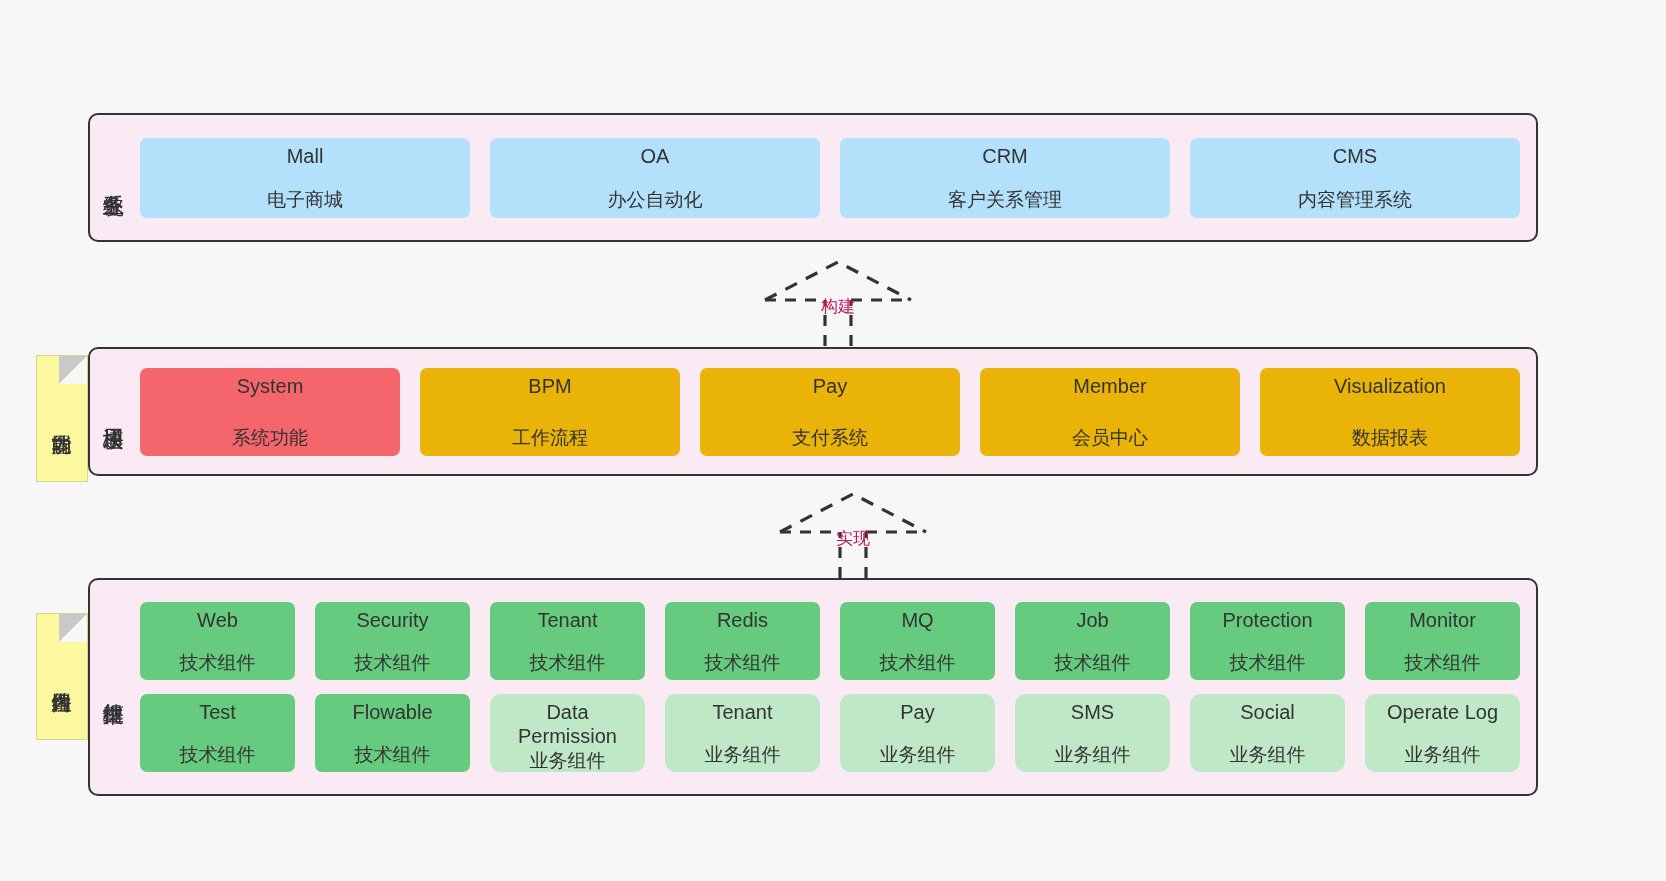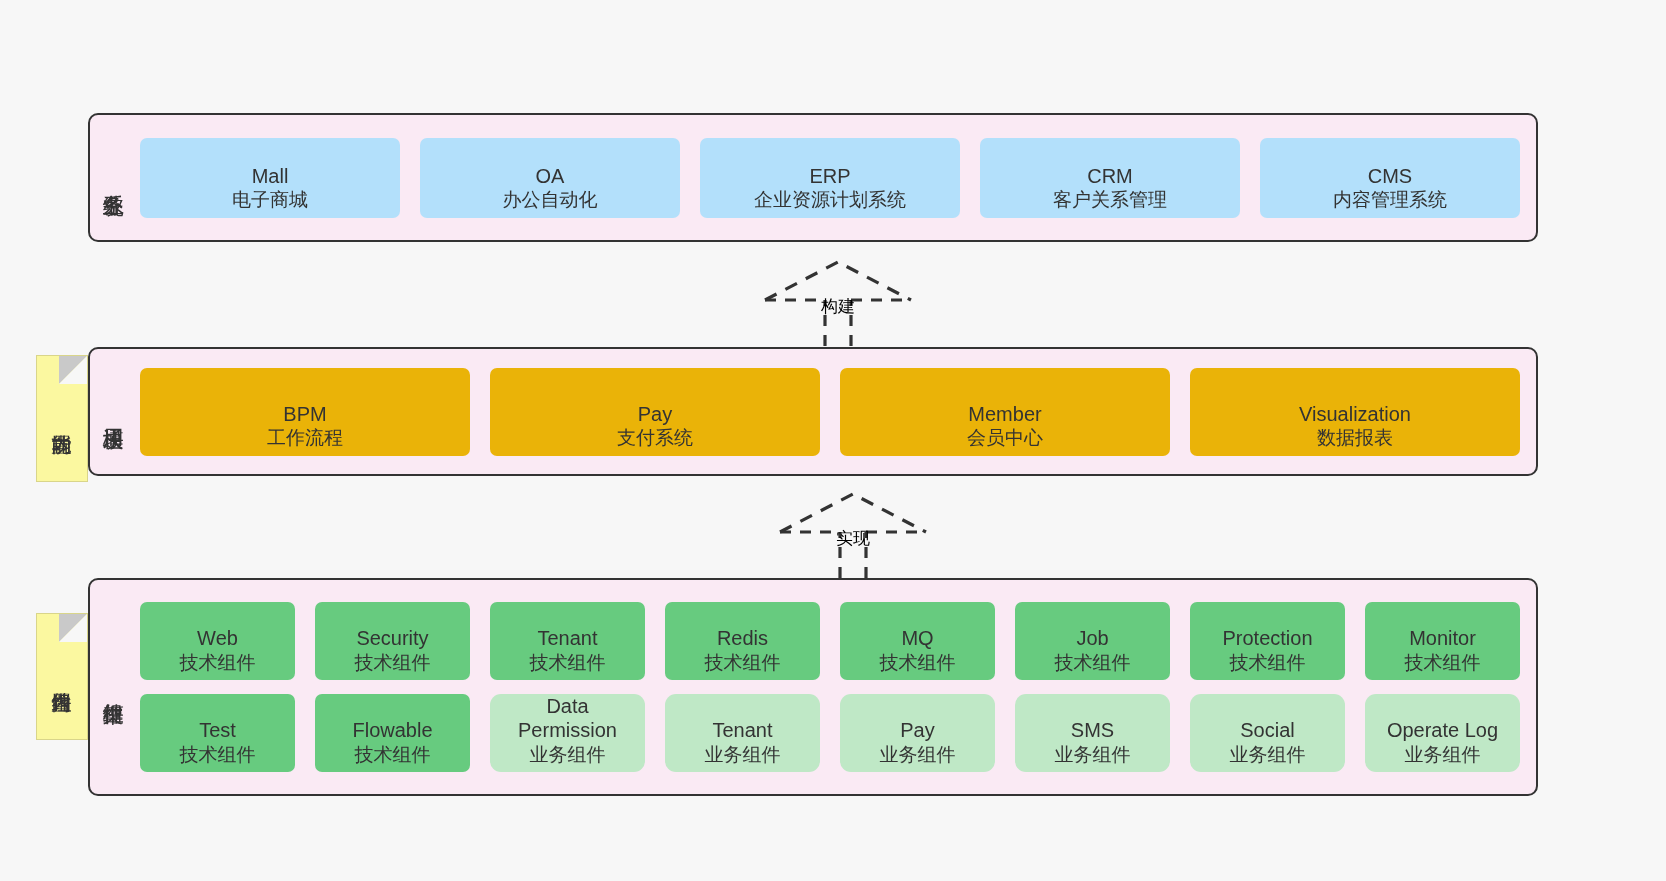--- a/index.html
+++ b/index.html
@@ -64,21 +64,21 @@
     align-items: stretch;
   }
 
   
   .node {
     flex: 1 1 0;
     border-radius: 7px;
     display: flex;
     flex-direction: column;
     align-items: center;
-    justify-content: flex-end;
+    justify-content: space-between;
     text-align: center;
     color: #333333;
     line-height: 1.22;
     padding: 6px 12px;
     box-sizing: border-box;
   }
   .node .t1 {
     font-size: 20px;
   }
   .node .t2 {
@@ -138,21 +138,21 @@
   }
 
   
   .arrow {
     position: absolute;
   }
   .arrow svg { display: block; overflow: visible; }
   .arrow-label {
     position: absolute;
     font-size: 17px;
-    color: #000000;
+    color: #be185d;
     background: transparent;
     white-space: nowrap;
     line-height: 1;
   }
 </style>
 </head>
 <body>
 
 <div class="canvas">
 
@@ -162,24 +162,20 @@
       <div class="row" id="row-business">
           <div class="node h-biz c-blue">
             <div class="t1">Mall</div>
             <div class="t2">电子商城</div>
           </div>
           <div class="node h-biz c-blue">
             <div class="t1">OA</div>
             <div class="t2">办公自动化</div>
           </div>
           <div class="node h-biz c-blue">
-            <div class="t1">ERP</div>
-            <div class="t2">企业资源计划系统</div>
-          </div>
-          <div class="node h-biz c-blue">
             <div class="t1">CRM</div>
             <div class="t2">客户关系管理</div>
           </div>
           <div class="node h-biz c-blue">
             <div class="t1">CMS</div>
             <div class="t2">内容管理系统</div>
           </div>
         </div>
     </div>
   </div>
@@ -194,20 +190,24 @@
   </div>
 
   <div class="sticky" style="left:36px; top:355px; width:52px; height:127px;">
     <span>内置功能</span>
   </div>
 
   <div class="layer" id="layer-modules" style="left:88px; top:347px; width:1450px; height:129px;">
     <div class="layer-title">通用模块</div>
     <div class="layer-body">
       <div class="row" id="row-modules">
+          <div class="node h-mod c-red">
+            <div class="t1">System</div>
+            <div class="t2">系统功能</div>
+          </div>
           <div class="node h-mod c-pink">
             <div class="t1">BPM</div>
             <div class="t2">工作流程</div>
           </div>
           <div class="node h-mod c-pink">
             <div class="t1">Pay</div>
             <div class="t2">支付系统</div>
           </div>
           <div class="node h-mod c-pink">
             <div class="t1">Member</div>

